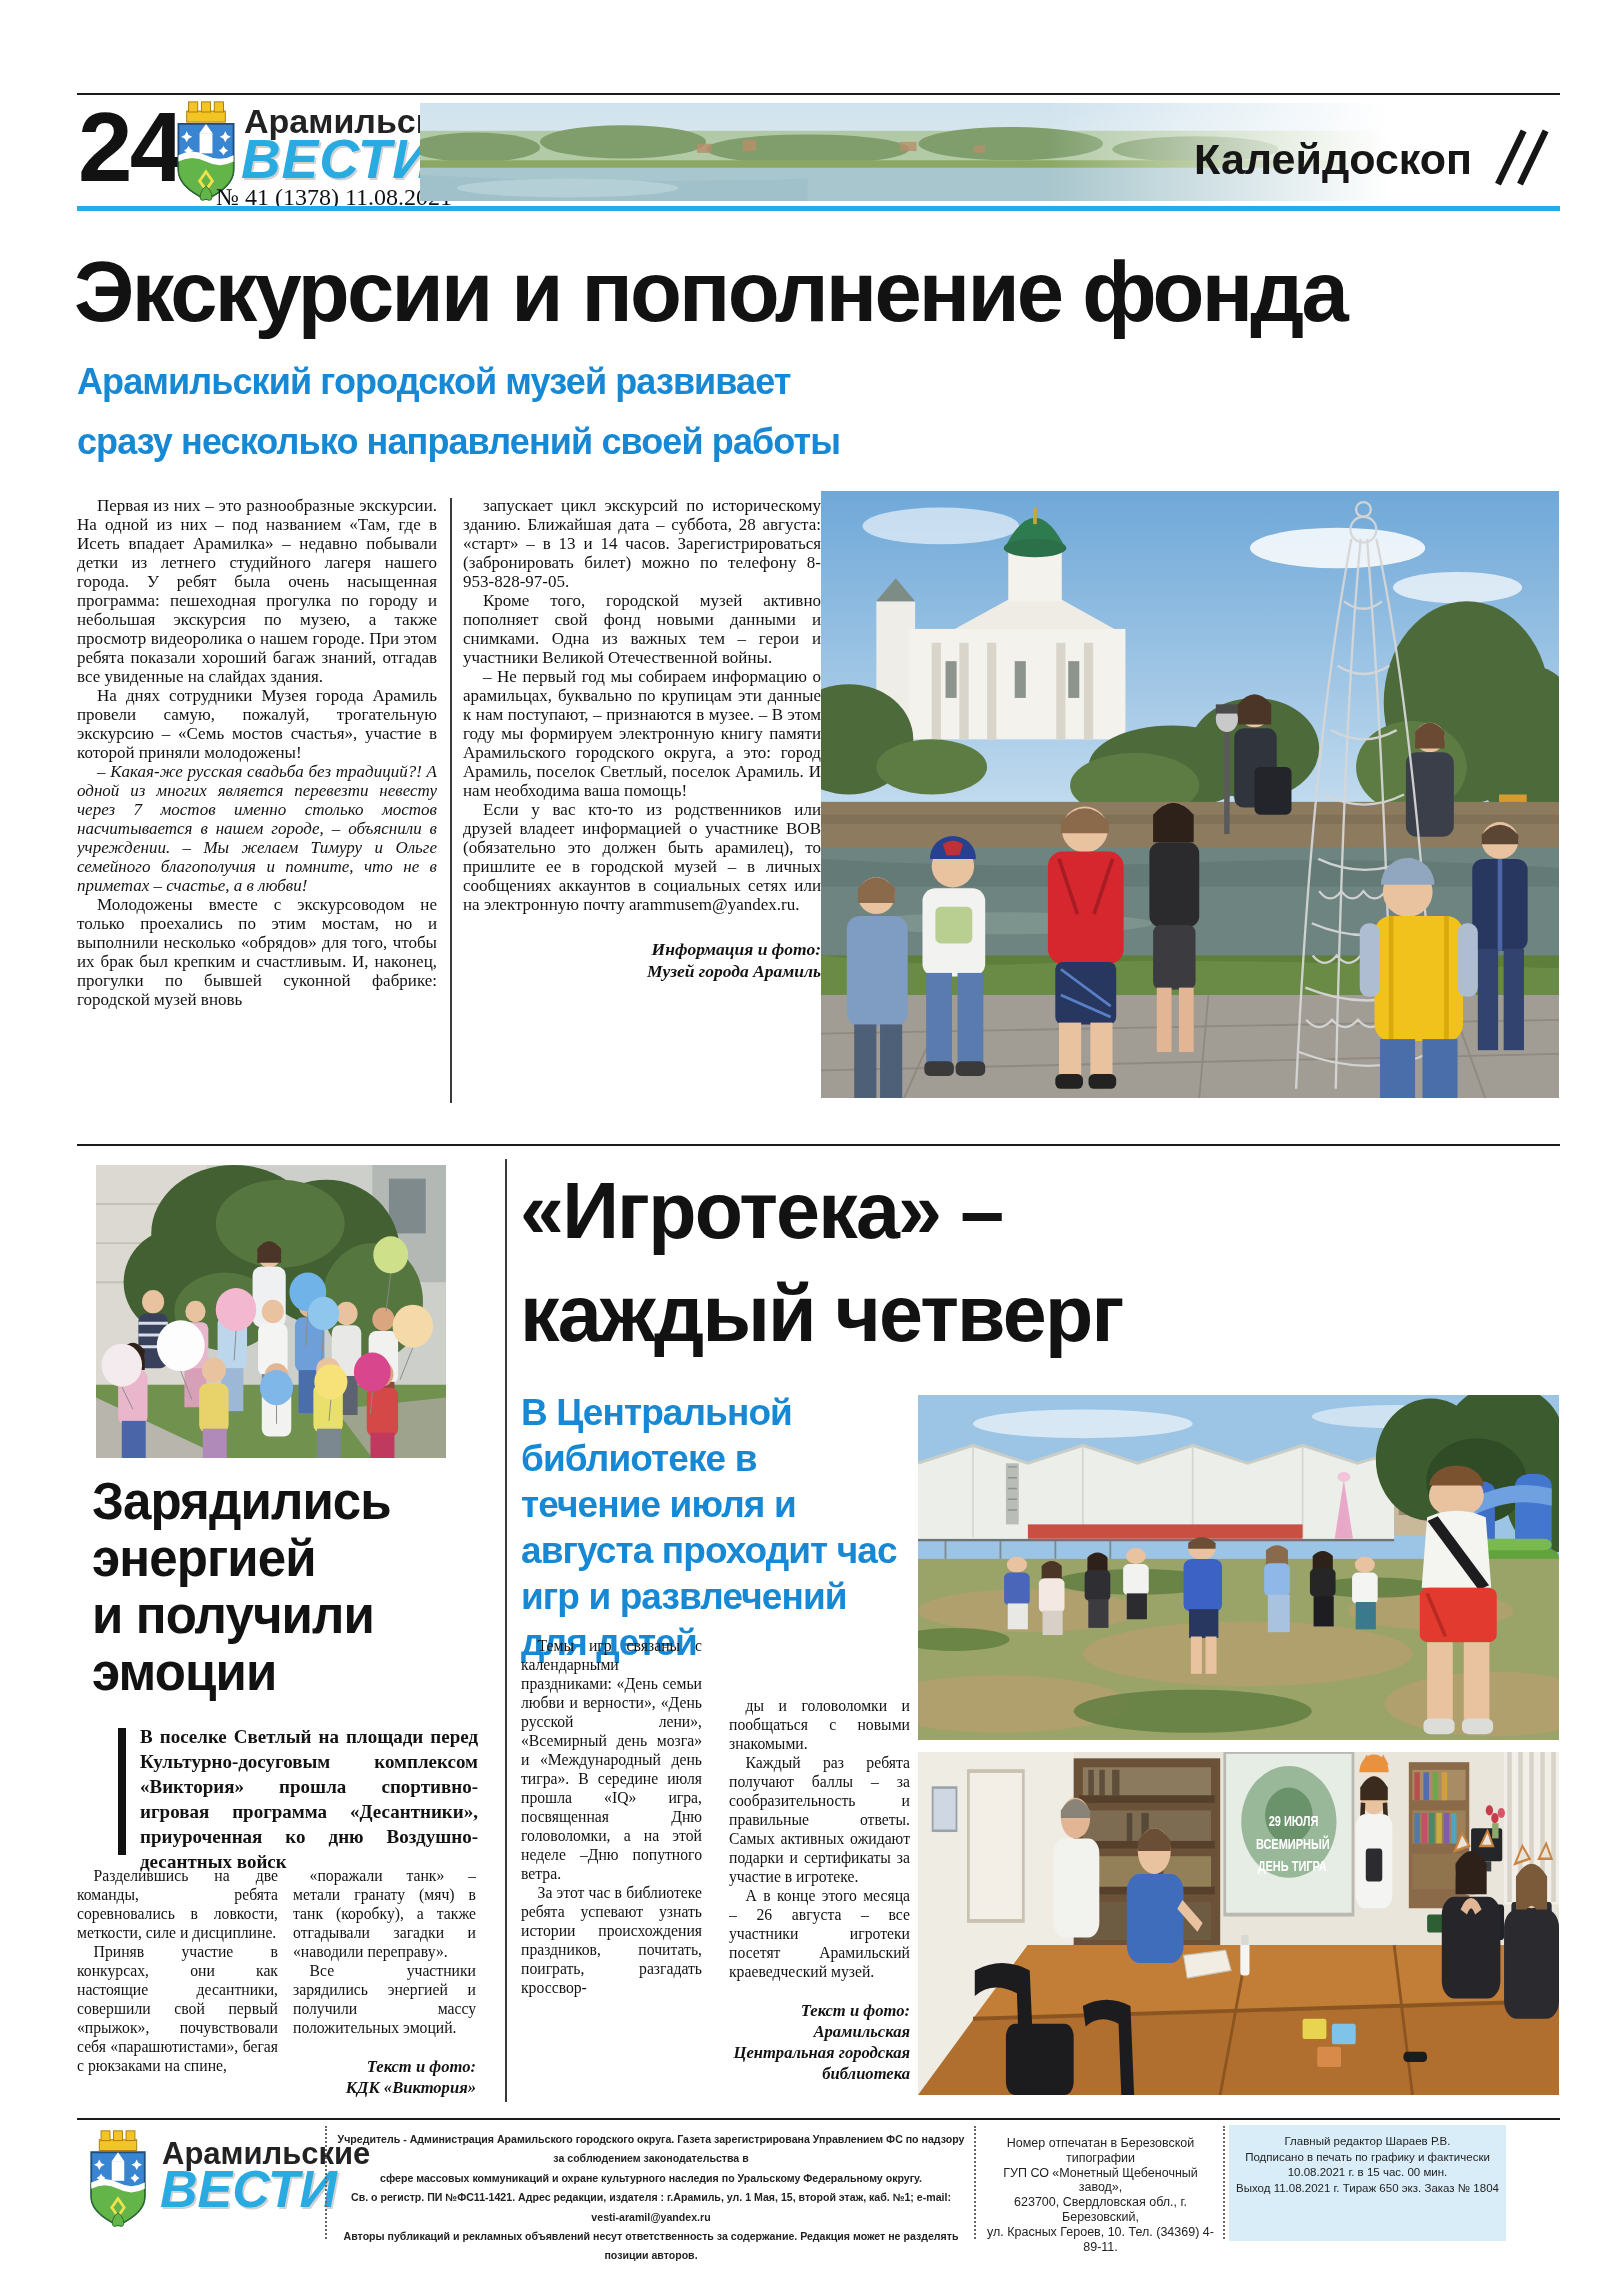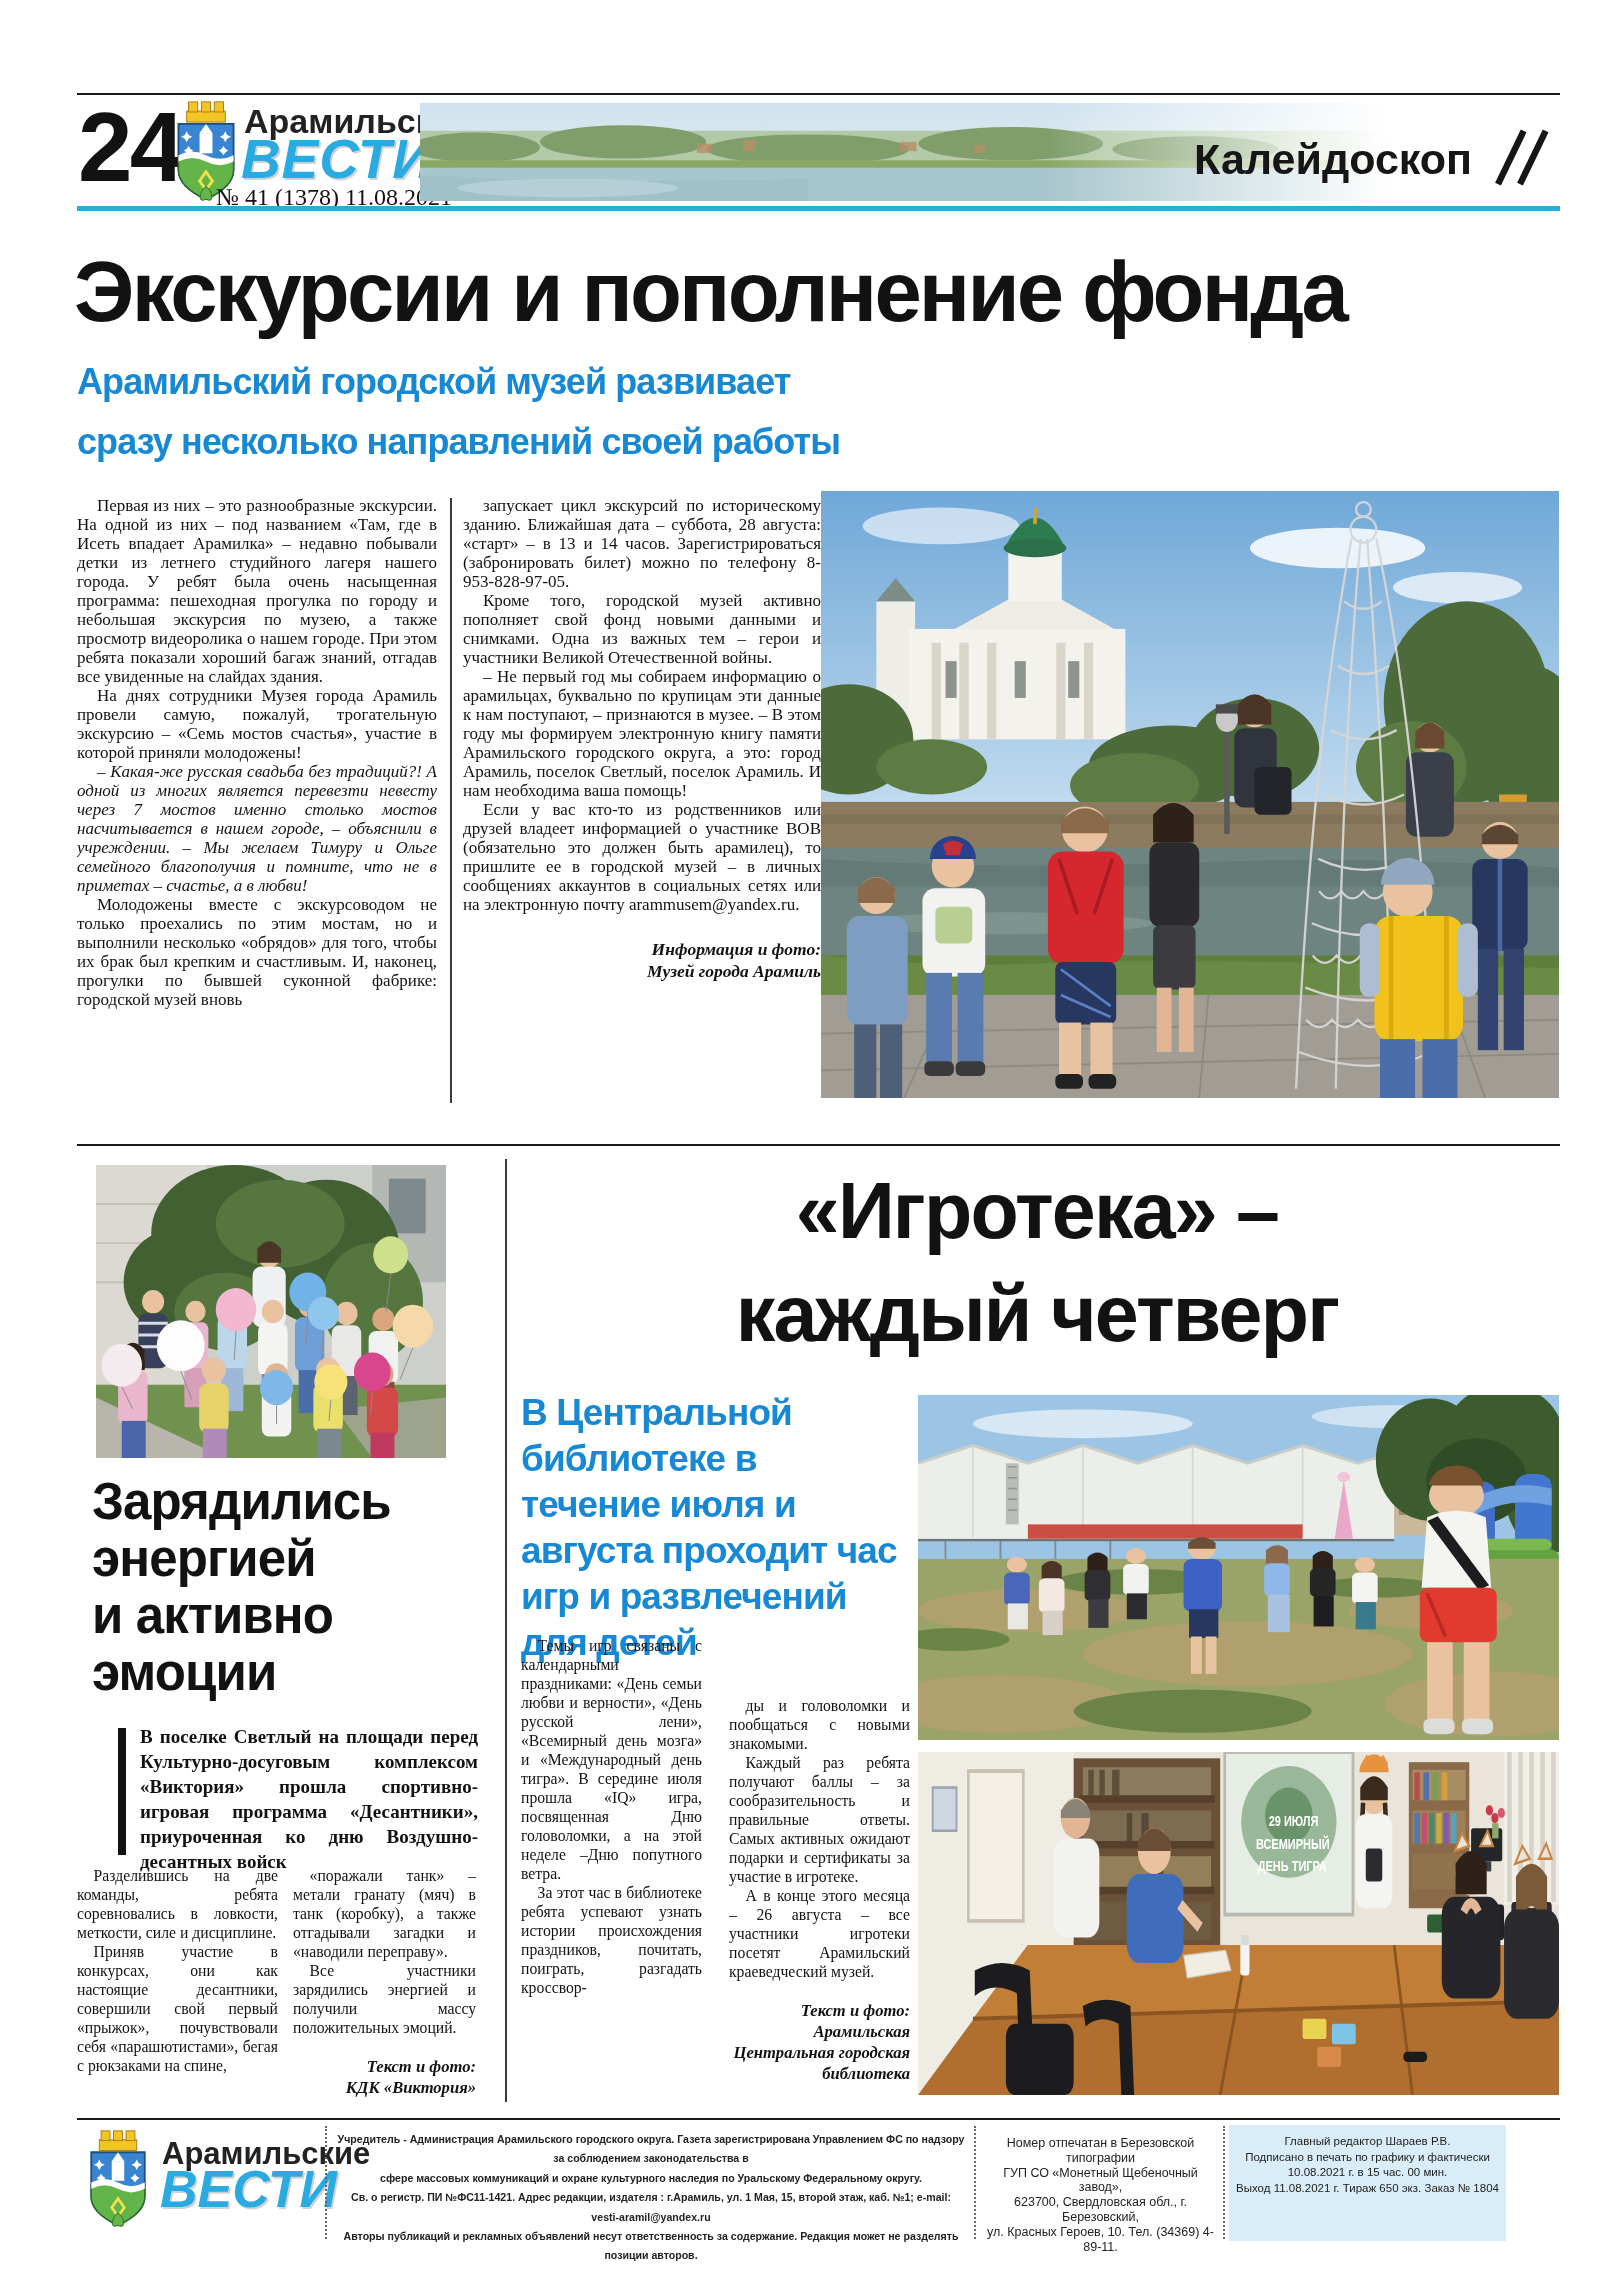--- a/index.html
+++ b/index.html
@@ -44,21 +44,21 @@
   .a2-head{left:92px;top:1473px;width:388px;font-weight:bold;font-size:51px;line-height:57px;letter-spacing:-0.9px;}
   .a2-bar{left:118px;top:1728px;width:8.3px;height:127px;background:#111;}
   .a2-lede{left:140px;top:1724px;width:338px;font-weight:bold;font-size:19px;line-height:25px;text-align:justify;}
   .minicol{font-size:15.7px;line-height:19px;}
   .minicol p{margin:0;text-indent:16.6px;}
   .a2-cA{left:77px;top:1866px;width:201px;height:247px;overflow:hidden;}
   .a2-cB{left:293px;top:1866px;width:183px;height:247px;overflow:hidden;}
   .byline-sm{margin-top:18.5px;text-align:right;font-weight:bold;font-style:italic;font-size:16.6px;line-height:21px;}
   .byline-sm p{text-indent:0;margin:0;}
 
-  .a3-head{left:520px;top:1159px;width:1034px;font-weight:bold;font-size:79px;line-height:103px;letter-spacing:-1.8px;text-align:center;}
+  .a3-head{left:520px;top:1159px;width:1034px;font-weight:bold;font-size:79px;line-height:103px;letter-spacing:-1.8px;}
   .a3-sub{left:521px;top:1390px;width:443px;font-weight:bold;font-size:37px;line-height:46px;color:#1789d4;letter-spacing:-0.9px;}
   .a3-cA{left:521px;top:1636px;width:181px;height:417px;overflow:hidden;}
   .a3-cB{left:713px;top:1696px;width:181px;height:417px;overflow:hidden;margin-left:16px;}
   .photo3{left:918px;top:1395px;width:641px;height:345px;}
   .photo4{left:918px;top:1752px;width:641px;height:343px;}
 
   
   .hr-footer{left:77px;top:2118px;width:1483px;height:1.8px;background:#1a1a1a;}
   .arms-ftr{left:85px;top:2128px;width:66px;height:102px;}
   .f-brand-top{left:162px;top:2136px;font-weight:bold;font-size:31px;color:#222;}
@@ -451,21 +451,21 @@
         <circle cx="344" cy="165" r="22" fill="#f5d9a8"></circle>
           <circle cx="300" cy="212" r="20" fill="#d8478e"></circle>
         <circle cx="196" cy="228" r="18" fill="#7fb8e8"></circle>
           <circle cx="255" cy="222" r="18" fill="#f7e27a"></circle>
       </g>
     </svg>
   </div>
 
   <div class="abs a2-head sans prelines">Зарядились
 энергией
-и активно
+и получили
 эмоции</div>
   <div class="abs a2-bar"></div>
   <div class="abs a2-lede">В поселке Светлый на площади перед Культурно-досуговым комплексом «Виктория» прошла спортивно-игровая программа «Десантники», приуроченная ко дню Воздушно-десантных войск</div>
 
   <div class="abs a2-cA minicol just">
     <p>Разделившись на две команды, ребята соревновались в ловкости, меткости, силе и дисциплине.</p>
     <p>Приняв участие в конкурсах, они как настоящие десантники, совершили свой первый «прыжок», почувствовали себя «парашютистами», бегая с рюкзаками на спине,</p>
   </div>
   <div class="abs a2-cB minicol just">
     <p>«поражали танк» – метали гранату (мяч) в танк (коробку), а также отгадывали загадки и «наводили переправу».</p>

